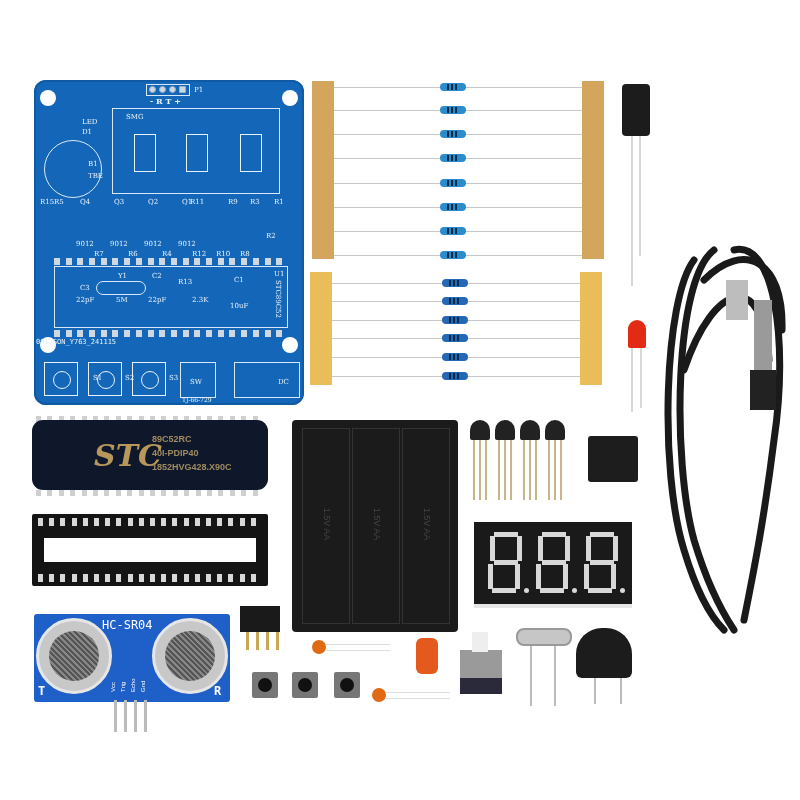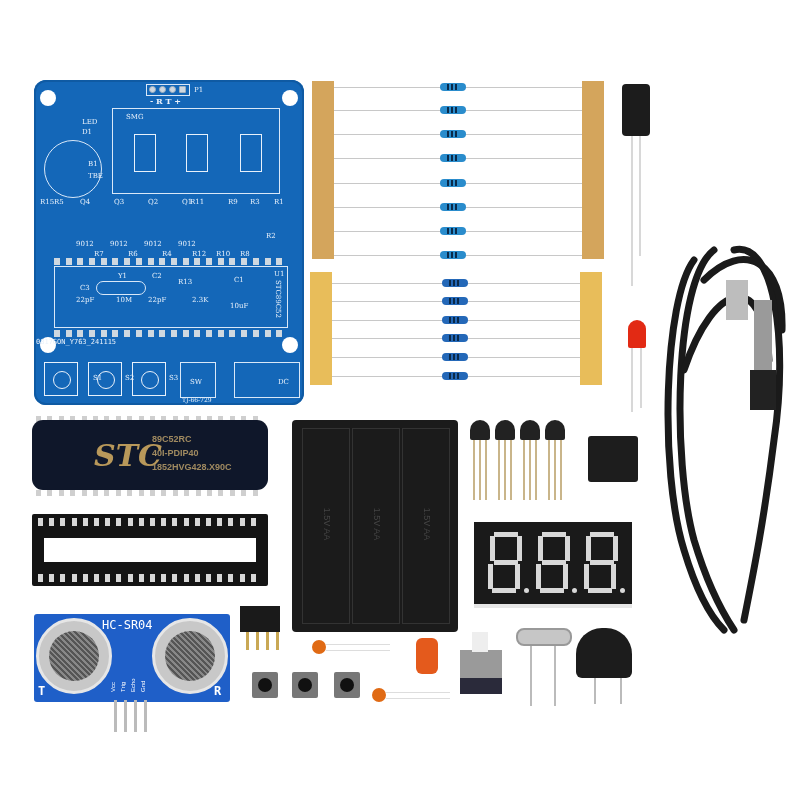--- a/index.html
+++ b/index.html
@@ -129,21 +129,21 @@
 
   <div class="silk-line" style="left:20px;top:186px;width:234px;height:62px"></div>
   <div style="position:absolute;left:20px;top:178px;width:234px;height:7px;background:repeating-linear-gradient(90deg,#cfd8e0 0 6px,transparent 6px 11.7px)"></div>
   <div style="position:absolute;left:20px;top:250px;width:234px;height:7px;background:repeating-linear-gradient(90deg,#cfd8e0 0 6px,transparent 6px 11.7px)"></div>
   <span class="silk" style="left:46px;top:204px">C3</span>
   <span class="silk" style="left:118px;top:192px">C2</span>
   <span class="silk" style="left:42px;top:216px">22pF</span>
   <span class="silk" style="left:114px;top:216px">22pF</span>
   <span class="silk" style="left:84px;top:192px">Y1</span>
   <div class="silk-line" style="left:62px;top:201px;width:50px;height:14px;border-radius:7px"></div>
-  <span class="silk" style="left:82px;top:216px">10M</span>
+  <span class="silk" style="left:82px;top:216px">5M</span>
   <span class="silk" style="left:144px;top:198px">R13</span>
   <span class="silk" style="left:158px;top:216px">2.3K</span>
   <span class="silk" style="left:200px;top:196px">C1</span>
   <span class="silk" style="left:196px;top:222px">10uF</span>
   <span class="silk" style="left:240px;top:190px">U1</span>
   <span class="silk" style="left:248px;top:200px;transform:rotate(90deg);transform-origin:left top">STC89C52</span>
 
   <span class="silk" style="left:2px;top:258px;font-family:'DejaVu Sans Mono',monospace;font-size:7px">0817GON_Y763_241115</span>
 
   <div class="tactile-out" style="left:10px;top:282px"></div>

